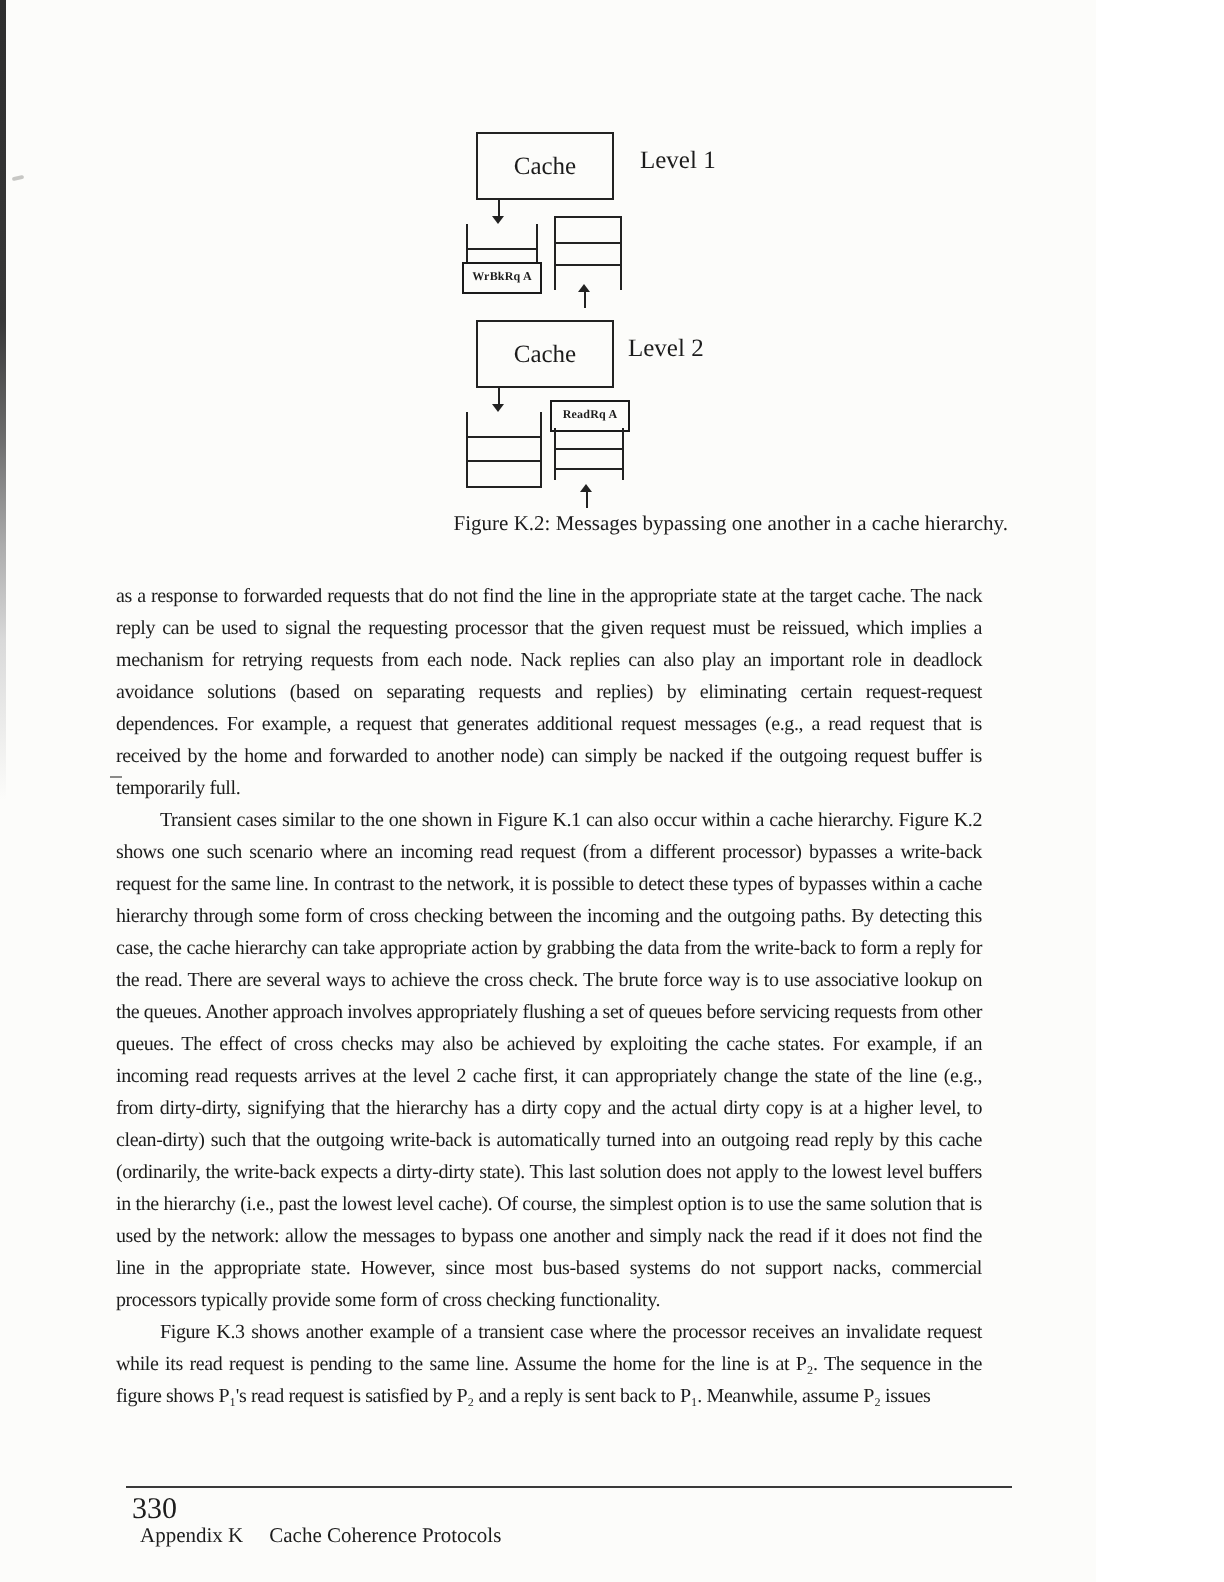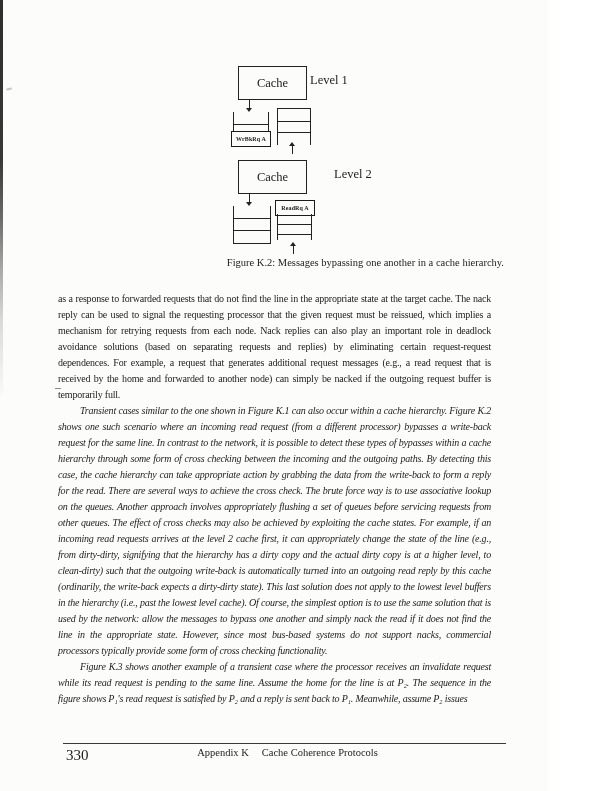--- a/index.html
+++ b/index.html
@@ -53,42 +53,42 @@
     position:absolute;left:70px;top:257px;width:434px;
     text-align:right;font-size:10.5px;
   }
   
   .bodytext{
     position:absolute;left:58px;top:291px;width:433px;
     font-size:10px;line-height:16px;letter-spacing:-0.2px;
     text-align:justify;
   }
   .bodytext p{margin:0;}
-  .bodytext p.indent{text-indent:22px;font-style:italic;}
+  .bodytext p.indent{text-indent:22px;}
   
   .footer-rule{position:absolute;left:63px;top:743px;width:443px;height:1.1px;background:#3a3a3a;}
   .footer-pagenum{position:absolute;left:66px;top:747px;font-size:15px;}
-  .footer-right{position:absolute;left:70px;top:747px;width:435px;text-align:center;font-size:10.5px;white-space:nowrap;}
+  .footer-right{position:absolute;left:70px;top:763px;width:435px;text-align:left;font-size:10.5px;white-space:nowrap;}
   .footer-gap{display:inline-block;width:13px;}
 </style>
 </head>
 <body>
 
 <div class="page">
 
   <div class="scan-edge"></div>
   <div class="scan-squiggle"></div>
   <div class="margin-dash"></div>
 
   <div>
 
     <div class="cache" style="left:238px;top:66px;">
       <span>Cache</span>
     </div>
-    <div class="lvl" style="left:310px;top:73px;">Level 1</div>
+    <div class="lvl" style="left:320px;top:73px;">Level 1</div>
 
     <div class="arrow down" style="left:245px;top:100px;height:12px;">
         <span class="s"></span>
         <span class="h"></span>
       </div>
 
     <div class="q" style="left:233px;top:112px;width:36px;height:35px;">
       <i style="left:0;top:0;width:1.2px;height:20px;"></i>
       <i style="right:0;top:0;width:1.2px;height:20px;"></i>
       <i style="left:0;top:12px;width:100%;height:1px;"></i>
@@ -102,21 +102,21 @@
       <i style="left:0;top:23px;width:100%;height:1px;"></i>
     </div>
     <div class="arrow up" style="left:288px;top:142px;height:12px;">
         <span class="s"></span>
         <span class="h"></span>
       </div>
 
     <div class="cache" style="left:238px;top:160px;">
       <span>Cache</span>
     </div>
-    <div class="lvl" style="left:314px;top:167px;margin-left:20px;">Level 2</div>
+    <div class="lvl" style="left:314px;top:167px;">Level 2</div>
 
     <div class="arrow down" style="left:245px;top:194px;height:12px;">
         <span class="s"></span>
         <span class="h"></span>
       </div>
 
     <div class="q q-box-openTop" style="left:233px;top:206px;width:36px;height:37px;">
       <i style="left:0;top:12px;width:100%;height:1px;"></i>
       <i style="left:0;top:24px;width:100%;height:1px;"></i>
     </div>

